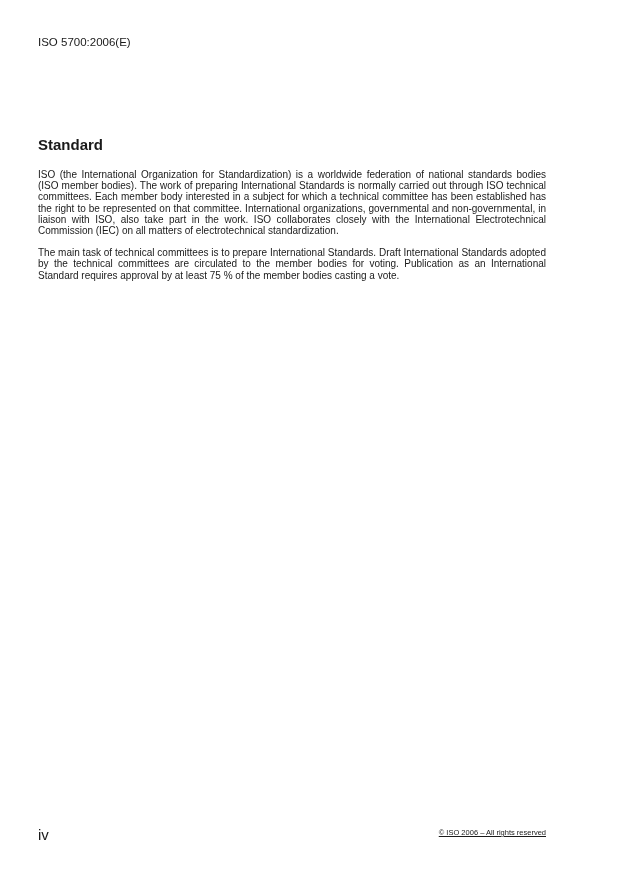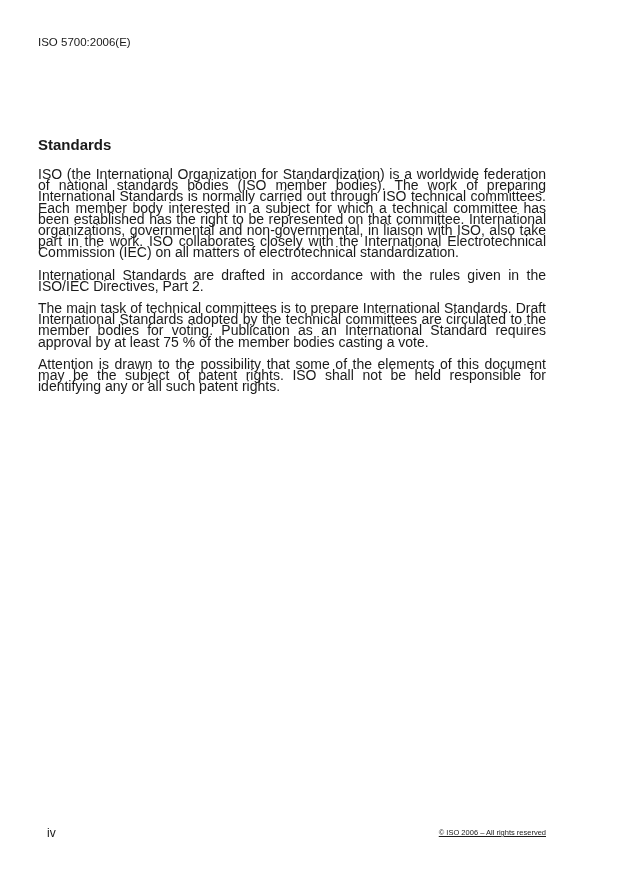--- a/index.html
+++ b/index.html
@@ -1,32 +1,30 @@
 <!DOCTYPE html>
 <html><head>
 <meta charset="utf-8">
 <style>
   html, body { margin: 0; padding: 0; background: #ffffff; }
   body { width: 619px; height: 877px; position: relative; overflow: hidden;
          font-family: "Liberation Sans", sans-serif; color: #1a1a1a; }
   .header { position: absolute; left: 38px; top: 36px; font-size: 11.5px; font-weight: normal; }
   .title { position: absolute; left: 38px; top: 136px; font-size: 15px; font-weight: bold; }
-  .body { position: absolute; left: 38px; top: 169px; width: 508px; font-size: 14px; line-height: 11.2px; }
+  .body { position: absolute; left: 38px; top: 169px; width: 508px; font-size: 10px; line-height: 11.2px; }
   .body p { margin: 0 0 11px 0; text-align: justify; }
-  .footer-left { position: absolute; left: 47px; top: 826px; font-size: 12px; }
+  .footer-left { position: absolute; left: 38px; top: 826px; font-size: 15px; }
   .footer-right { position: absolute; right: 73px; top: 828px; font-size: 7.5px; text-decoration: underline; }
 </style>
 </head>
 <body>
 
 <div class="header">ISO 5700:2006(E)</div>
 
-<div class="title">Standards</div>
+<div class="title">Standard</div>
 
 <div class="body">
   <p>ISO (the International Organization for Standardization) is a worldwide federation of national standards bodies (ISO member bodies). The work of preparing International Standards is normally carried out through ISO technical committees. Each member body interested in a subject for which a technical committee has been established has the right to be represented on that committee. International organizations, governmental and non-governmental, in liaison with ISO, also take part in the work. ISO collaborates closely with the International Electrotechnical Commission (IEC) on all matters of electrotechnical standardization.</p>
-  <p>International Standards are drafted in accordance with the rules given in the ISO/IEC Directives, Part 2.</p>
   <p>The main task of technical committees is to prepare International Standards. Draft International Standards adopted by the technical committees are circulated to the member bodies for voting. Publication as an International Standard requires approval by at least 75 % of the member bodies casting a vote.</p>
-  <p>Attention is drawn to the possibility that some of the elements of this document may be the subject of patent rights. ISO shall not be held responsible for identifying any or all such patent rights.</p>
 </div>
 
 <div class="footer-left">iv</div>
 <div class="footer-right">© ISO 2006 – All rights reserved</div>
 
 </body></html>

